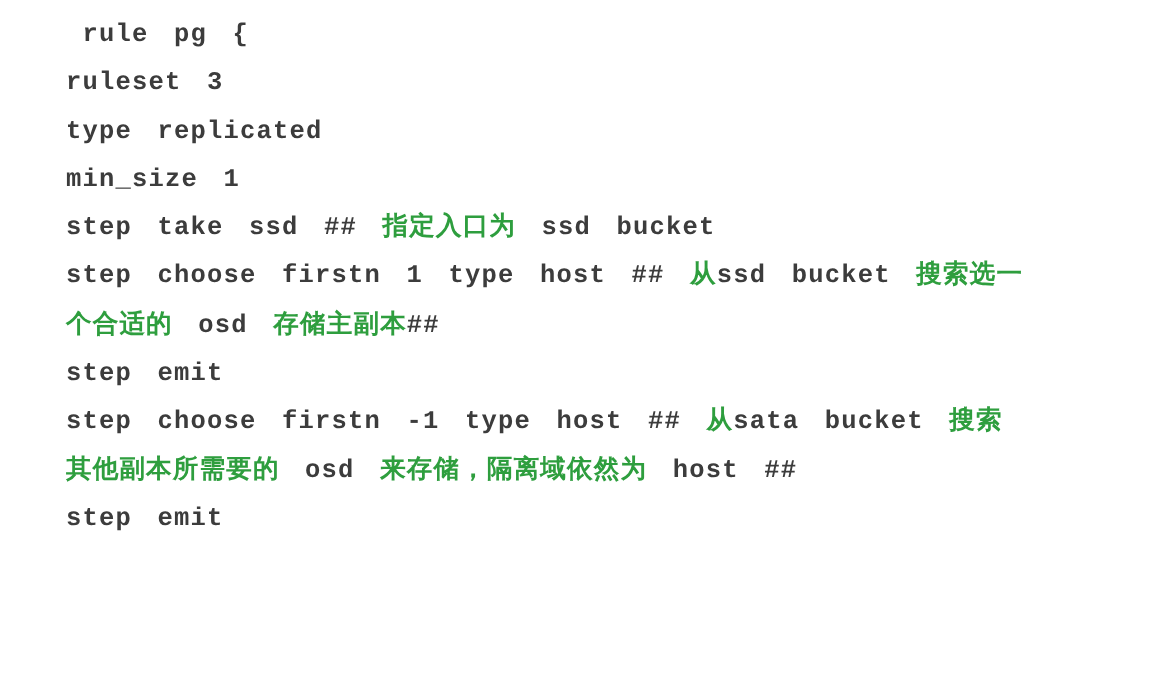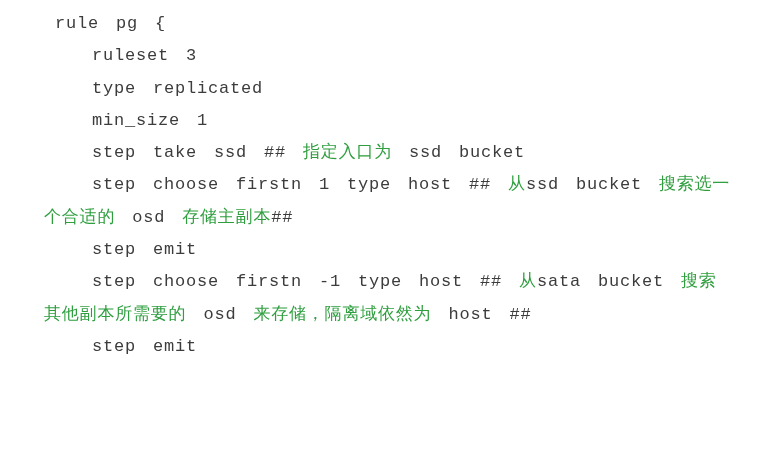--- a/index.html
+++ b/index.html
@@ -16,23 +16,24 @@
     font-family: "Liberation Mono", "DejaVu Sans Mono", monospace;
     font-size: 17px;
     padding-top: 8px;
     color: var(--code-color, #3c3c3c);
     letter-spacing: 0.8px;
     word-spacing: 6px;
   }
   .code-line {
     line-height: 32.3px;
     white-space: pre;
+    font-weight: bold;
   }
   .code-line.l1   { padding-left: 55px; }  
-  .code-line.l2   { padding-left: 92px; }  
+  .code-line.l2   { padding-left: 44px; }  
   .code-line.wrap { padding-left: 44px; }  
   .seg-code    { color: var(--code-color, #3c3c3c); }
   .seg-comment { color: var(--comment-color, #2e9e3e); text-align: center; }
 </style>
 </head>
 <body style="background: rgb(255, 255, 255);">
 
 <div class="code-block" id="code-block">
     <div class="code-line l1"><span class="seg-code">rule pg {</span></div>
     <div class="code-line l2"><span class="seg-code">ruleset 3</span></div>

